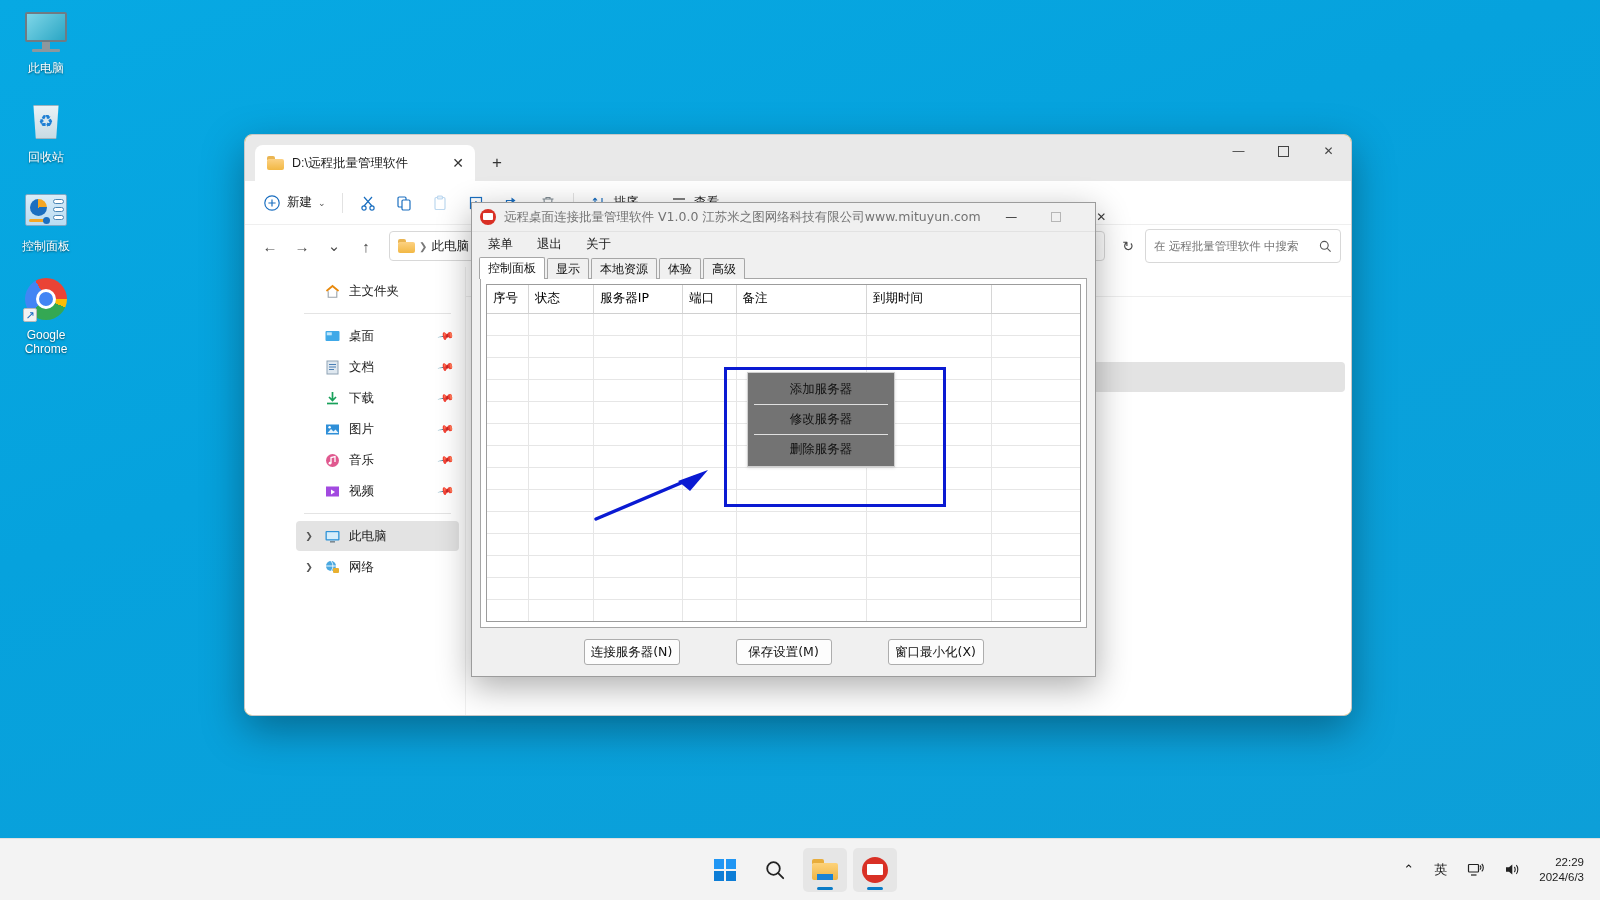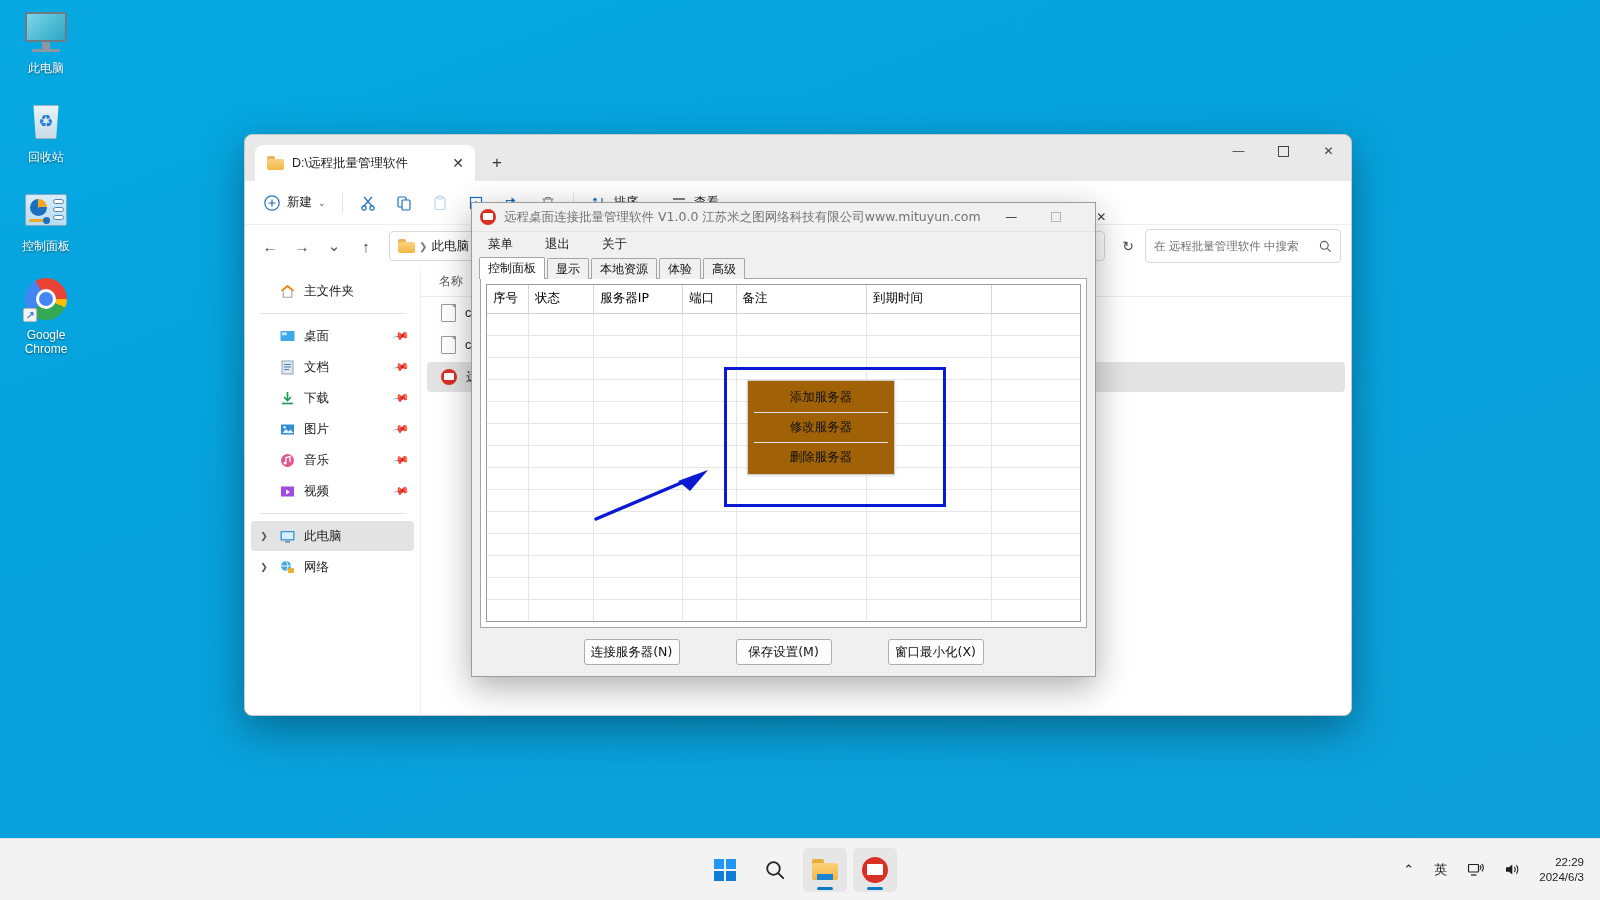--- a/index.html
+++ b/index.html
@@ -155,21 +155,21 @@
   }
   .searchbox {
     width: 196px; height: 30px; border: 1px solid #d8d8d8; border-radius: 4px;
     display: flex; align-items: center; padding: 16px 8px; gap: 6px; background: #fff;
   }
   .searchbox input {
     border: 0; outline: 0; flex: 1; font-size: 11.5px; color: #6a6a6a;
     font-family: "Liberation Sans", sans-serif; background: transparent;
   }
 
-  .ex-body { flex: 1 1 auto; display: flex; min-height: 0; background: #fff; }
+  .ex-body { flex: 1 1 auto; display: flex; min-height: 0; background: #fff; padding-left: 45px; }
   .ex-sidebar {
     width: 176px; flex: 0 0 176px; padding: 8px 0 0 0; overflow: hidden;
     border-right: 1px solid #f0f0f0;
   }
   .side-item {
     height: 30px; display: flex; align-items: center; gap: 8px; margin: 1px 6px;
     padding: 0 6px; border-radius: 4px; font-size: 12.5px; color: #1b1b1b;
   }
   .side-item.sel { background: #e3e3e3; }
   .side-chev { width: 14px; text-align: center; font-size: 9px; color: #555; flex: 0 0 14px; }
@@ -236,21 +236,21 @@
     background: #fff; border-radius: 1px;
   }
   .rdp-title-text { font-size: 12.5px; color: #737373; white-space: nowrap; }
   .rdp-wc { margin-left: auto; display: flex; }
   .rdp-wc div {
     width: 45px; height: 29px; display: flex; align-items: center; justify-content: center;
     font-size: 12px; color: #333;
   }
   .rdp-wc .dis { color: #b6b6b6; }
   .rdp-menubar {
-    height: 25px; flex: 0 0 25px; display: flex; align-items: center; gap: 20px; padding-left: 10px;
+    height: 25px; flex: 0 0 25px; display: flex; align-items: center; gap: 12px; padding-left: 10px;
   }
   .rdp-menu { font-size: 12.5px; color: #1b1b1b; padding: 2px 6px; }
   .rdp-tabs {
     height: 22px; flex: 0 0 22px; display: flex; align-items: flex-end;
     padding-left: 7px; gap: 2px; position: relative; z-index: 2;
   }
   .rdp-tab {
     height: 21px; padding: 0 8px; font-size: 12px; color: #111;
     background: #f0f0f0; border: 1px solid #a6a6a6; border-bottom: none;
     display: flex; align-items: center; border-radius: 2px 2px 0 0;
@@ -280,22 +280,22 @@
   .rdp-btn {
     min-width: 96px; height: 26px; background: #fdfdfd; border: 1px solid #adadad;
     border-radius: 3px; font-size: 12.5px; color: #111;
     display: flex; align-items: center; justify-content: center;
     font-family: "DejaVu Sans", "Liberation Sans", sans-serif;
   }
 
   
   #ctx-menu {
     position: absolute; left: 747px; top: 372px; width: 148px;
-    background: #a16207; border: 1px solid #cfcfcf; box-shadow: 0 1px 3px rgba(0,0,0,.12);
-    padding: 2px 0; z-index: 40; margin-top: 8px;
+    background: #737373; border: 1px solid #cfcfcf; box-shadow: 0 1px 3px rgba(0,0,0,.12);
+    padding: 2px 0; z-index: 40;
   }
   .ctx-item {
     height: 29px; display: flex; align-items: center; justify-content: center;
     font-size: 12.5px; color: #111;
   }
   .ctx-div { height: 1px; background: #e0e0e0; margin: 0 6px; }
 
   
   #annot-rect {
     position: absolute; left: 724px; top: 367px; width: 222px; height: 140px;

